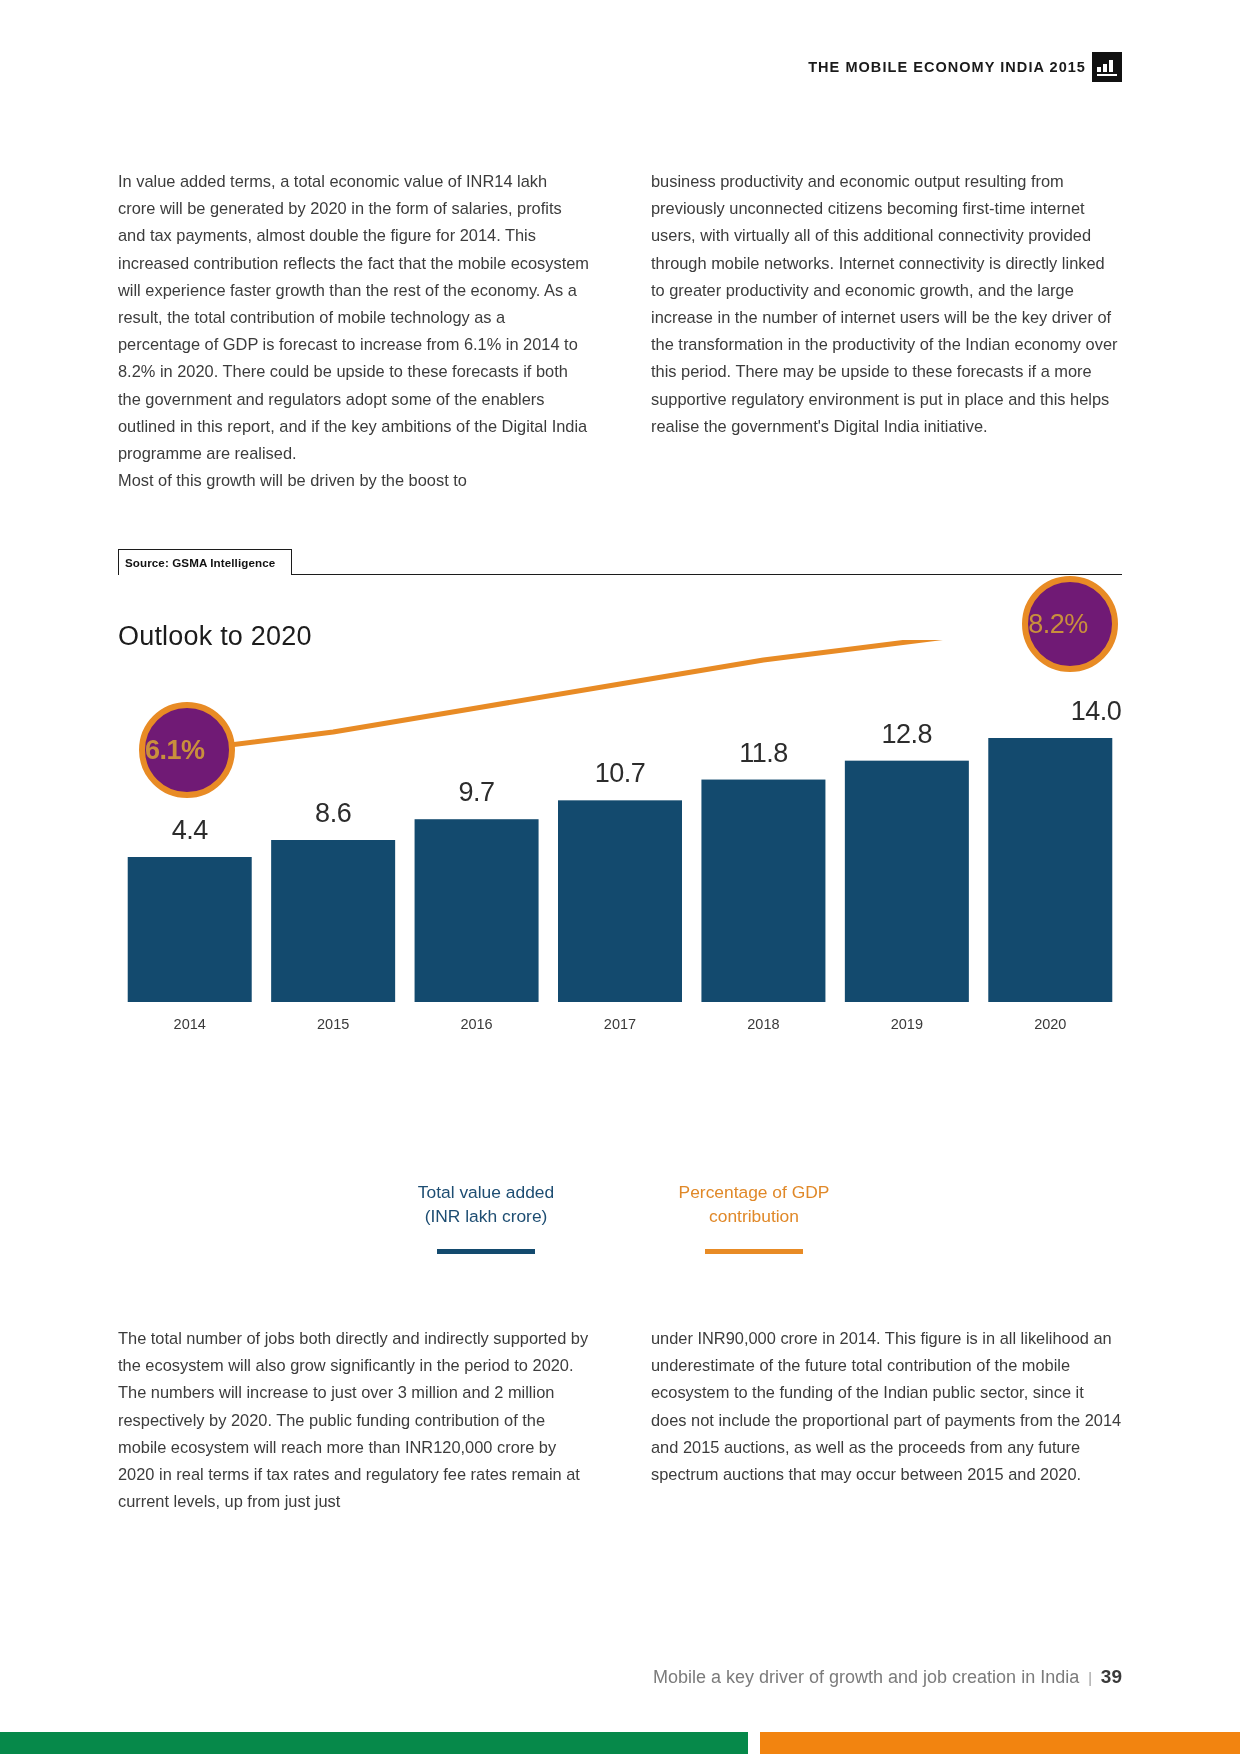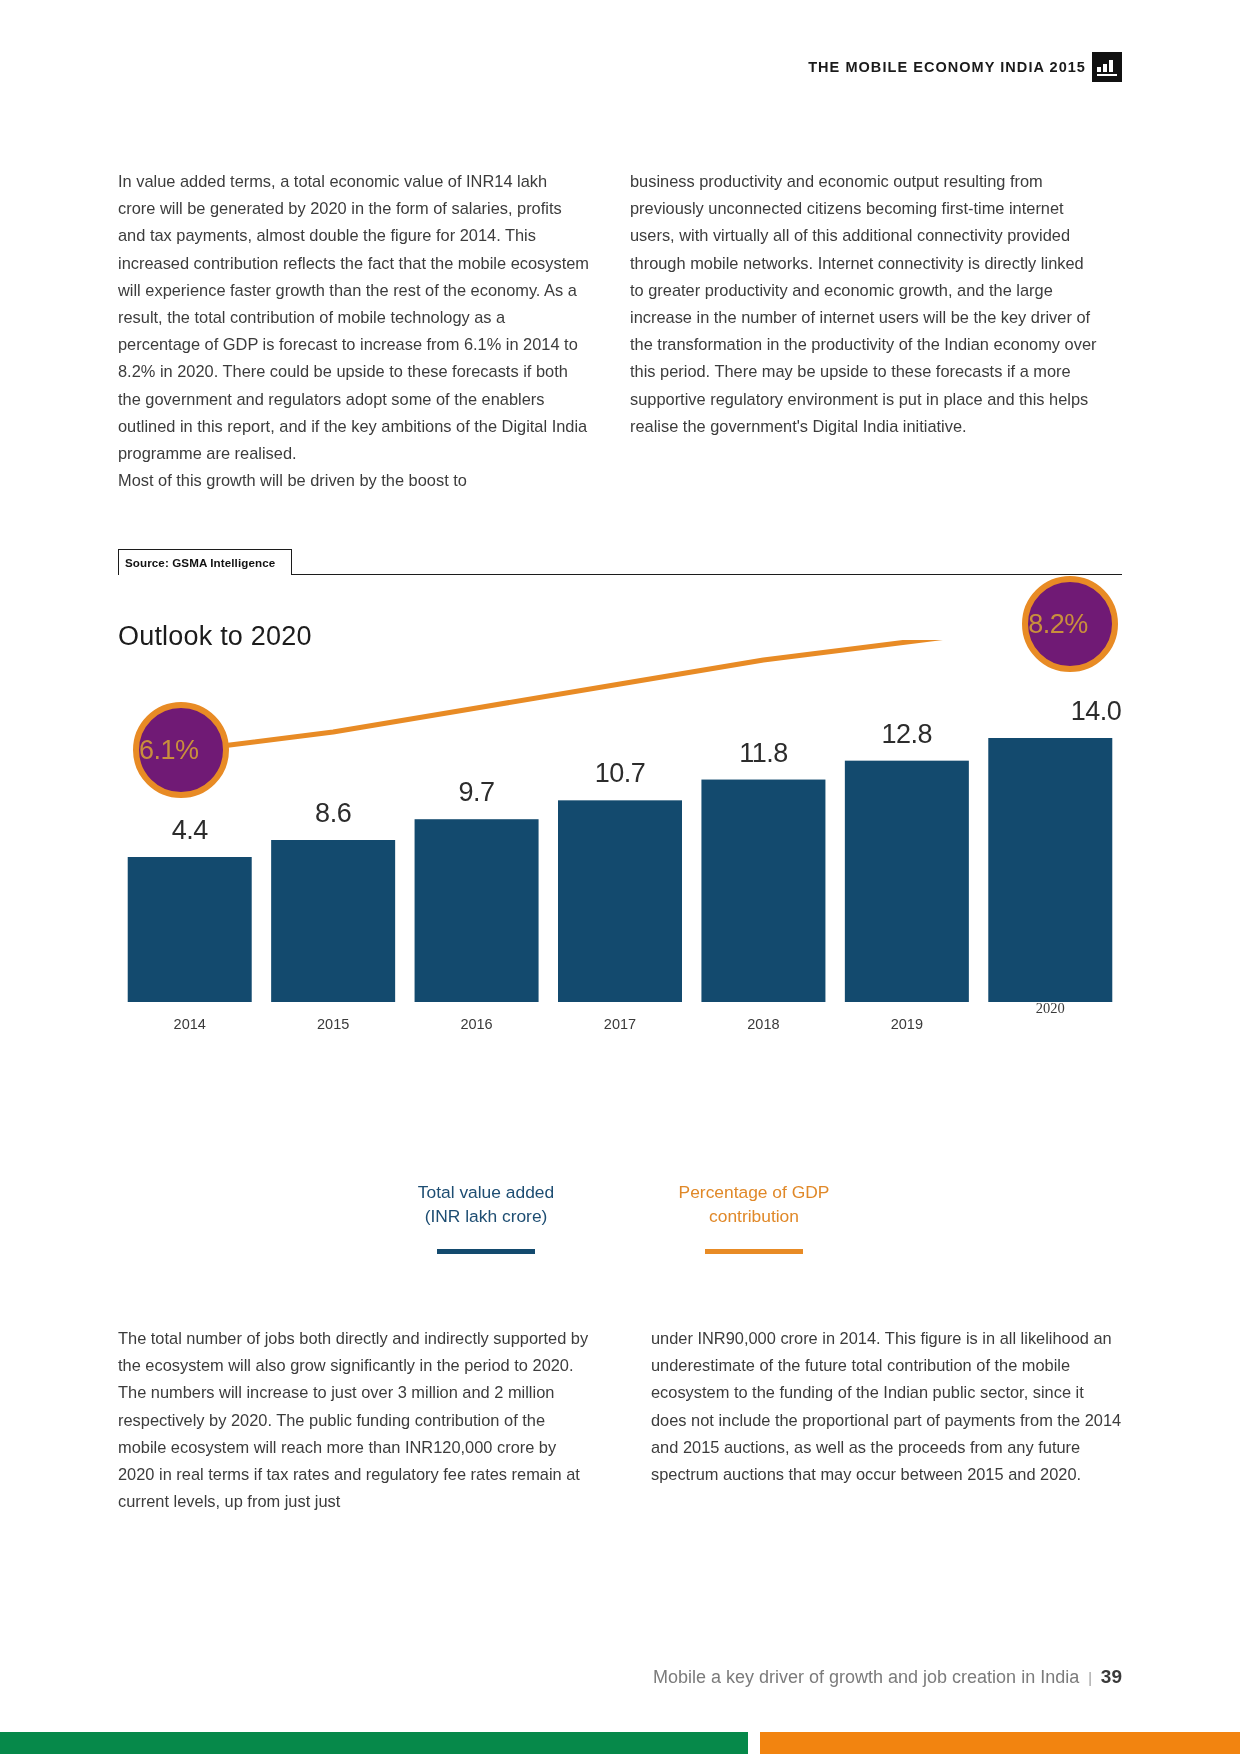--- a/index.html
+++ b/index.html
@@ -67,21 +67,22 @@
     background: #ffffff;
   }
 
   
   .cols {
     position: absolute;
     top: 168px;
     left: 118px;
     width: 1004px;
     display: flex;
-    gap: 41px;
+    gap: 62px;
+    justify-content: flex-end;
   }
   .col {
     width: 471px;
   }
   .col p {
     font-size: 16.4px;
     line-height: 27.2px;
     color: #3c3c3c;
     font-family: "Liberation Sans", sans-serif;
   }
@@ -307,24 +308,24 @@
         <div class="bar-value" style="left: 788.857px; top: 78.6667px;">12.8</div>
         <div class="bar-value" style="left: 978px; top: 56px; text-align: right;">14.0</div>
       </div>
     <div id="x-labels">
         <div class="x-label" style="left: 71.7143px; top: 376px;">2014</div>
         <div class="x-label" style="left: 215.143px; top: 376px;">2015</div>
         <div class="x-label" style="left: 358.571px; top: 376px;">2016</div>
         <div class="x-label" style="left: 502px; top: 376px;">2017</div>
         <div class="x-label" style="left: 645.429px; top: 376px;">2018</div>
         <div class="x-label" style="left: 788.857px; top: 376px;">2019</div>
-        <div class="x-label" style="left: 932.286px; top: 360px; font-family: Liberation Serif, serif;">2020</div>
+        <div class="x-label" style="left: 932.286px; top: 376px;">2020</div>
       </div>
     <div id="callouts">
-        <div class="callout" style="width: 96px; height: 96px; left: 15px; top: 62px; border: 6px solid rgb(232, 139, 37);">
+        <div class="callout" style="width: 96px; height: 96px; left: 21px; top: 62px; border: 6px solid rgb(232, 139, 37); font-weight: bold;">
           <span>6.1%</span>
         </div>
         <div class="callout" style="width: 96px; height: 96px; left: 904.286px; top: -64px; border: 6px solid rgb(232, 139, 37);">
           <span>8.2%</span>
         </div>
       </div>
   </div>
 
   <div class="legend">
     <div class="legend-item blue">

